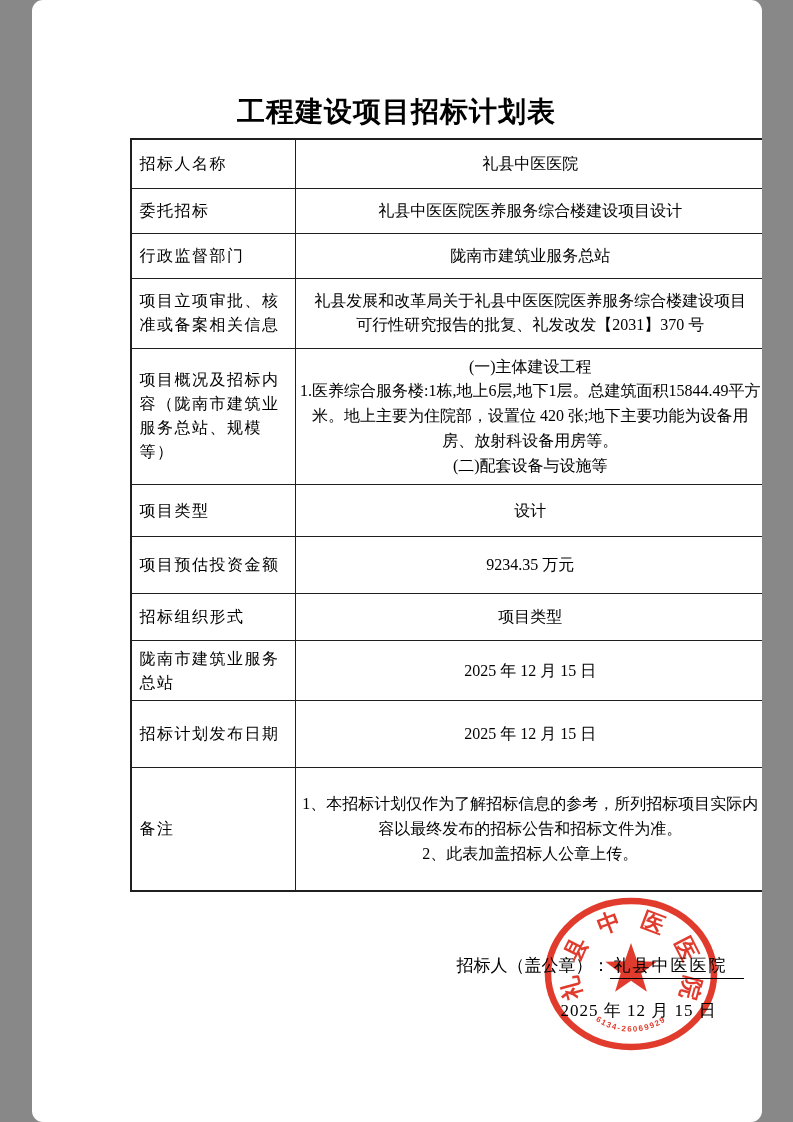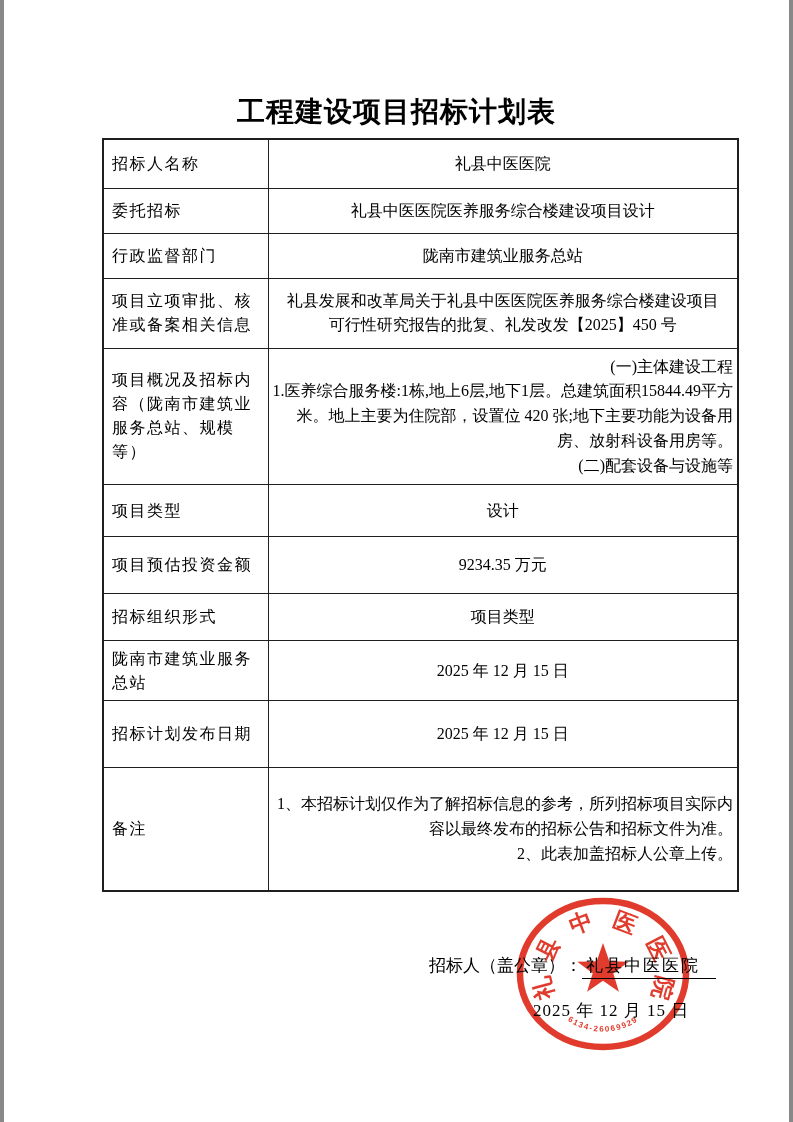--- a/index.html
+++ b/index.html
@@ -1,25 +1,26 @@
 <!DOCTYPE html>
 <html><head>
 <meta charset="utf-8">
 <style>
   * { margin: 0; padding: 0; box-sizing: border-box; }
   html, body { background: #888; }
   .page {
     position: relative;
-    width: 785px;
+    width: 730px;
     height: 1122px;
     margin: 0 auto;
     background: #ffffff;
     overflow: hidden;
     font-family: "Liberation Serif", "DejaVu Serif", serif;
     color: #000;
+    border-radius: 11px;
   }
   .doc-title {
     position: absolute;
     top: 93px;
     left: 0;
     width: 100%;
     text-align: center;
     font-size: 28px;
     font-weight: bold;
     letter-spacing: 1px;
@@ -46,21 +47,21 @@
     padding: 4px 8px;
     font-size: 15px;
     letter-spacing: 1.5px;
   }
   td.cell-value {
     text-align: center;
     padding: 4px 12px;
     white-space: pre-line;
   }
   td.cell-value.left {
-    text-align: right;
+    text-align: center;
     padding: 6px 4px;
     line-height: 1.55;
   }
   .sig-line {
     position: absolute;
     left: 425px;
     top: 954px;
     font-size: 17px;
     z-index: 1;
     white-space: nowrap;
@@ -108,21 +109,21 @@
       <tr style="height:45px">
         <td class="cell-label">委托招标</td>
         <td class="cell-value">礼县中医医院医养服务综合楼建设项目设计</td>
       </tr>
       <tr style="height:45px">
         <td class="cell-label">行政监督部门</td>
         <td class="cell-value">陇南市建筑业服务总站</td>
       </tr>
       <tr style="height:70px">
         <td class="cell-label">项目立项审批、核准或备案相关信息</td>
-        <td class="cell-value">礼县发展和改革局关于礼县中医医院医养服务综合楼建设项目可行性研究报告的批复、礼发改发【2025】450 号</td>
+        <td class="cell-value">礼县发展和改革局关于礼县中医医院医养服务综合楼建设项目可行性研究报告的批复、礼发改发【2031】370 号</td>
       </tr>
       <tr style="height:118px">
         <td class="cell-label">项目概况及招标内容（陇南市建筑业服务总站、规模等）</td>
         <td class="cell-value left">(一)主体建设工程
 1.医养综合服务楼:1栋,地上6层,地下1层。总建筑面积15844.49平方米。地上主要为住院部，设置位 420 张;地下主要功能为设备用房、放射科设备用房等。
 (二)配套设备与设施等</td>
       </tr>
       <tr style="height:52px">
         <td class="cell-label">项目类型</td>
         <td class="cell-value">设计</td>

